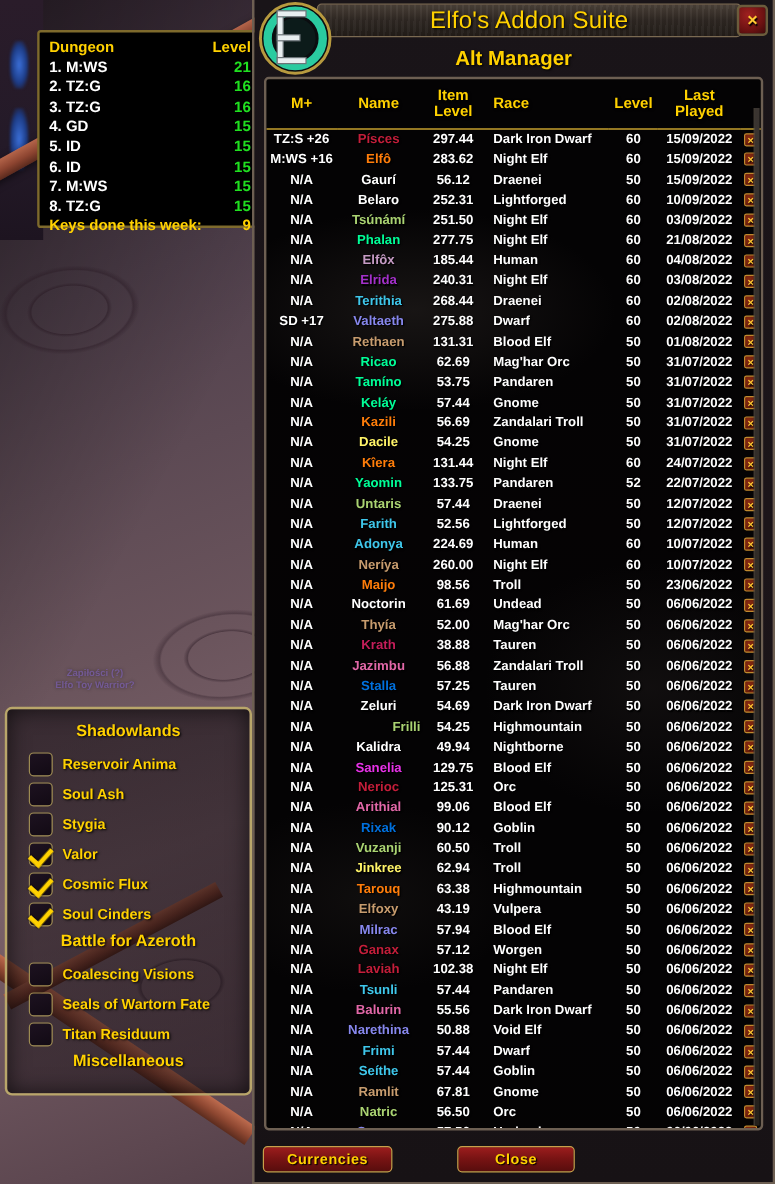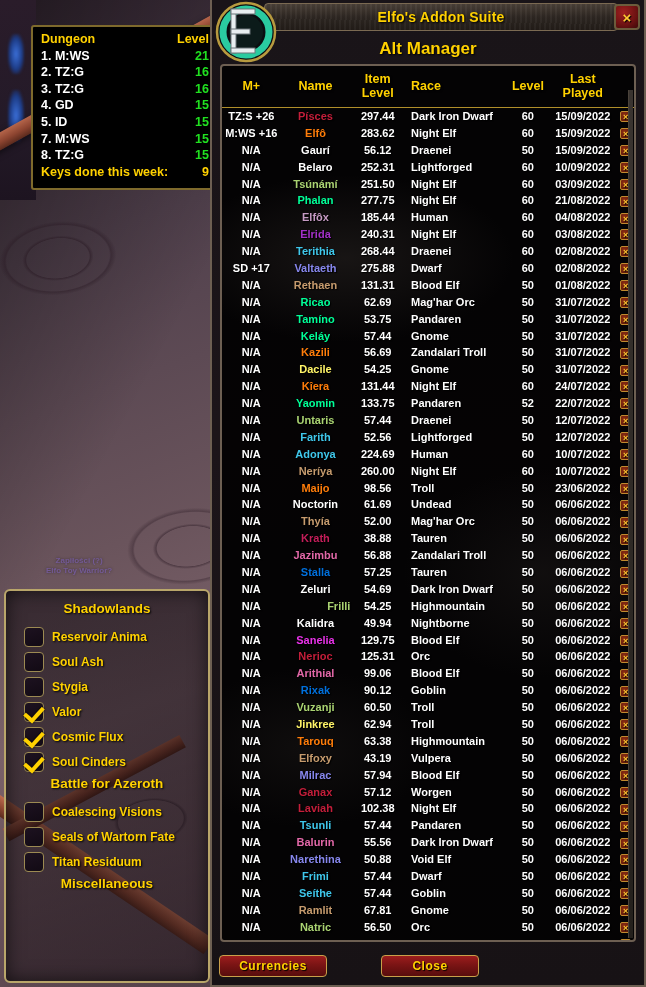--- a/index.html
+++ b/index.html
@@ -83,21 +83,21 @@
     white-space: nowrap;
   }
   #keystone td.lbl { color: #fff; text-align: left; }
   #keystone td.val { color: #20e020; text-align: right; }
   #keystone tr.hdr td { color: #ffd100; }
   #keystone tr.total td.lbl { color: #ffd100; }
   #keystone tr.total td.val { color: #ffd100; }
 
   
   #currency-panel {
-    position: absolute; left: 4px; top: 589px; width: 206px; height: 394px;
+    position: absolute; left: 4px; top: 589px; width: 206px; height: 324px;
     background: linear-gradient(180deg, rgba(14,8,14,.55), rgba(14,8,14,.45));
     border: 2px solid #b9a66a;
     border-radius: 6px;
     box-shadow: inset 0 0 18px rgba(0,0,0,.65);
     z-index: 5;
     padding: 8px 0 0 0;
   }
   .cur-section-title {
     color: #ffd100; font-size: 13.5px; font-weight: bold;
     text-align: center; margin: 2px 0 8px 0;
@@ -148,21 +148,21 @@
     display: flex; align-items: center; justify-content: center;
   }
   #titlebar .tbtex {
     position: absolute; inset: 0;
     background-image:
       repeating-linear-gradient(92deg, rgba(255,255,255,.045) 0 2px, rgba(0,0,0,.05) 2px 5px);
     opacity: .8;
   }
   #app-title {
     position: relative;
-    color: #ffd100; font-size: 14px; font-weight: bold;
+    color: #ffd100; font-size: 20px; font-weight: normal;
     letter-spacing: .2px;
     text-shadow: 1px 1px 2px #000;
   }
   #logo {
     position: absolute; left: 3px; top: 1px;
     width: 62px; height: 62px; z-index: 10;
   }
   #close-btn {
     position: absolute; right: 4px; top: 4px;
     width: 26px; height: 26px;
@@ -295,20 +295,24 @@
         <tr>
           <td class="lbl">3. TZ:G</td>
           <td class="val">16</td>
         </tr>
         <tr>
           <td class="lbl">4. GD</td>
           <td class="val">15</td>
         </tr>
         <tr>
           <td class="lbl">5. ID</td>
+          <td class="val">15</td>
+        </tr>
+        <tr>
+          <td class="lbl">6. ID</td>
           <td class="val">15</td>
         </tr>
         <tr>
           <td class="lbl">7. M:WS</td>
           <td class="val">15</td>
         </tr>
         <tr>
           <td class="lbl">8. TZ:G</td>
           <td class="val">15</td>
         </tr>

